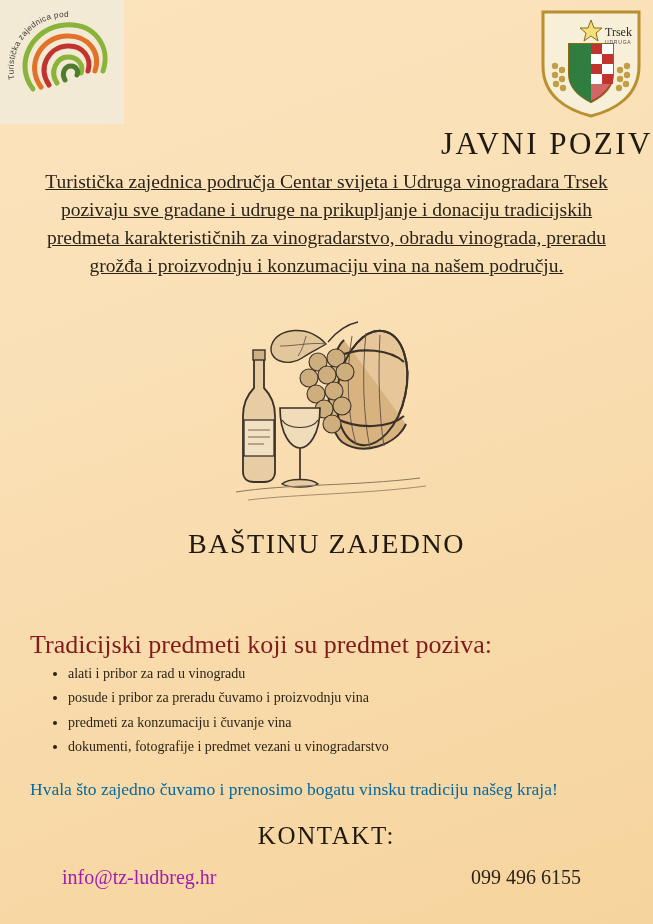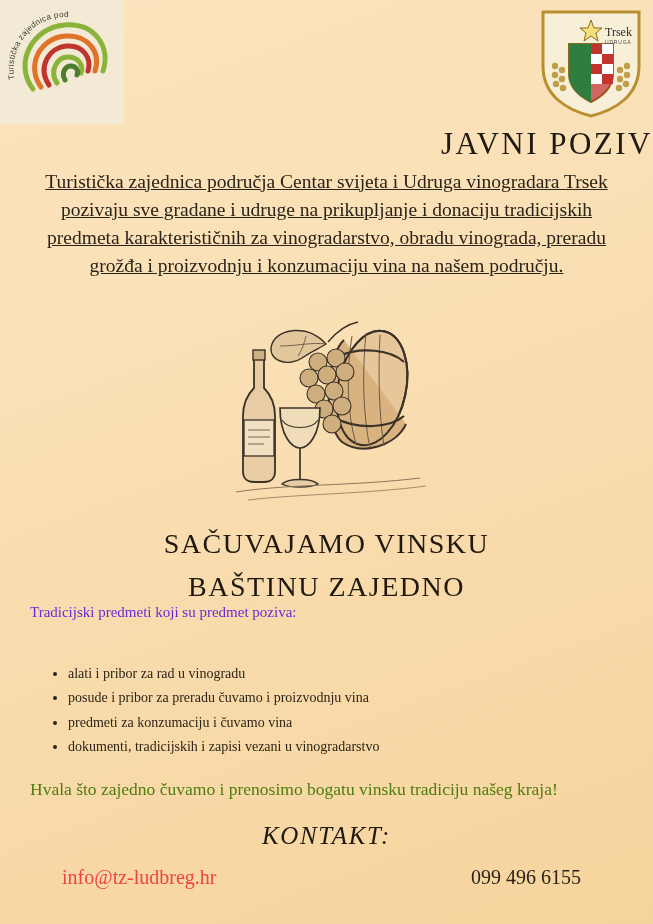--- a/index.html
+++ b/index.html
@@ -85,24 +85,24 @@
     text-align: center;
     font-size: 28px;
     letter-spacing: 1.5px;
     line-height: 1.55;
     color: #20190f;
   }
 
   
   .list-title {
     position: absolute;
-    top: 604px;
+    top: 630px;
     left: 30px;
-    font-size: 15px;
-    color: #6d28d9;
+    font-size: 26px;
+    color: #7f1d1d;
   }
   .item-list {
     position: absolute;
     top: 659px;
     left: 42px;
     width: 560px;
     margin: 4px;
     padding: 0 0 0 22px;
     font-size: 14px;
     line-height: 1.53;
@@ -110,41 +110,40 @@
   }
   .item-list li { margin: 0 0 3px 0; }
 
   
   .thanks {
     position: absolute;
     top: 779px;
     left: 30px;
     width: 600px;
     font-size: 17.5px;
-    color: #4d7c0f;
+    color: #0369a1;
   }
 
   
   .contact-title {
     position: absolute;
     top: 822px;
     left: 0;
     width: 653px;
     text-align: center;
     font-size: 25px;
     letter-spacing: 1.6px;
     color: #20190f;
-    font-style: italic;
   }
   .contact-email {
     position: absolute;
     top: 866px;
     left: 62px;
     font-size: 20px;
-    color: #ef4444;
+    color: #a21caf;
   }
   .contact-phone {
     position: absolute;
     top: 866px;
     right: 72px;
     font-size: 20px;
     color: #2a2318;
   }
 </style>
 </head>
@@ -257,29 +256,28 @@
       <path d="M124 152 L124 184" stroke="#3a3128" stroke-width="1.7"></path>
       <path d="M106 188 C112 182, 136 182, 142 188 C136 192, 112 192, 106 188 Z" fill="#e8cda4" stroke="#3a3128" stroke-width="1.5"></path>
 
       <path d="M60 196 C110 188, 180 190, 244 182" stroke="#8a775c" stroke-width="1"></path>
       <path d="M72 204 C122 198, 190 198, 250 190" stroke="#8a775c" stroke-width="0.8"></path>
     </g>
   </svg>
 </div>
 
 <div class="slogan">
-  <div>SAČUVAJAMO VINSKU</div>
   <div>BAŠTINU ZAJEDNO</div>
 </div>
 
 <div class="list-title">Tradicijski predmeti koji su  predmet poziva:</div>
 <ul class="item-list">
   <li>alati i pribor za rad u vinogradu</li>
   <li>posude i pribor za preradu čuvamo i proizvodnju vina</li>
-  <li>predmeti za konzumaciju i čuvamo vina</li>
-  <li>dokumenti, tradicijskih i zapisi vezani u vinogradarstvo</li>
+  <li>predmeti za konzumaciju i čuvanje vina</li>
+  <li>dokumenti, fotografije i predmet vezani u vinogradarstvo</li>
 </ul>
 
 <div class="thanks">Hvala što zajedno čuvamo i prenosimo bogatu vinsku tradiciju našeg kraja!</div>
 
 <div class="contact-title">KONTAKT:</div>
 <div class="contact-email">info@tz-ludbreg.hr</div>
 <div class="contact-phone">099 496 6155</div>
 
 </body></html>

